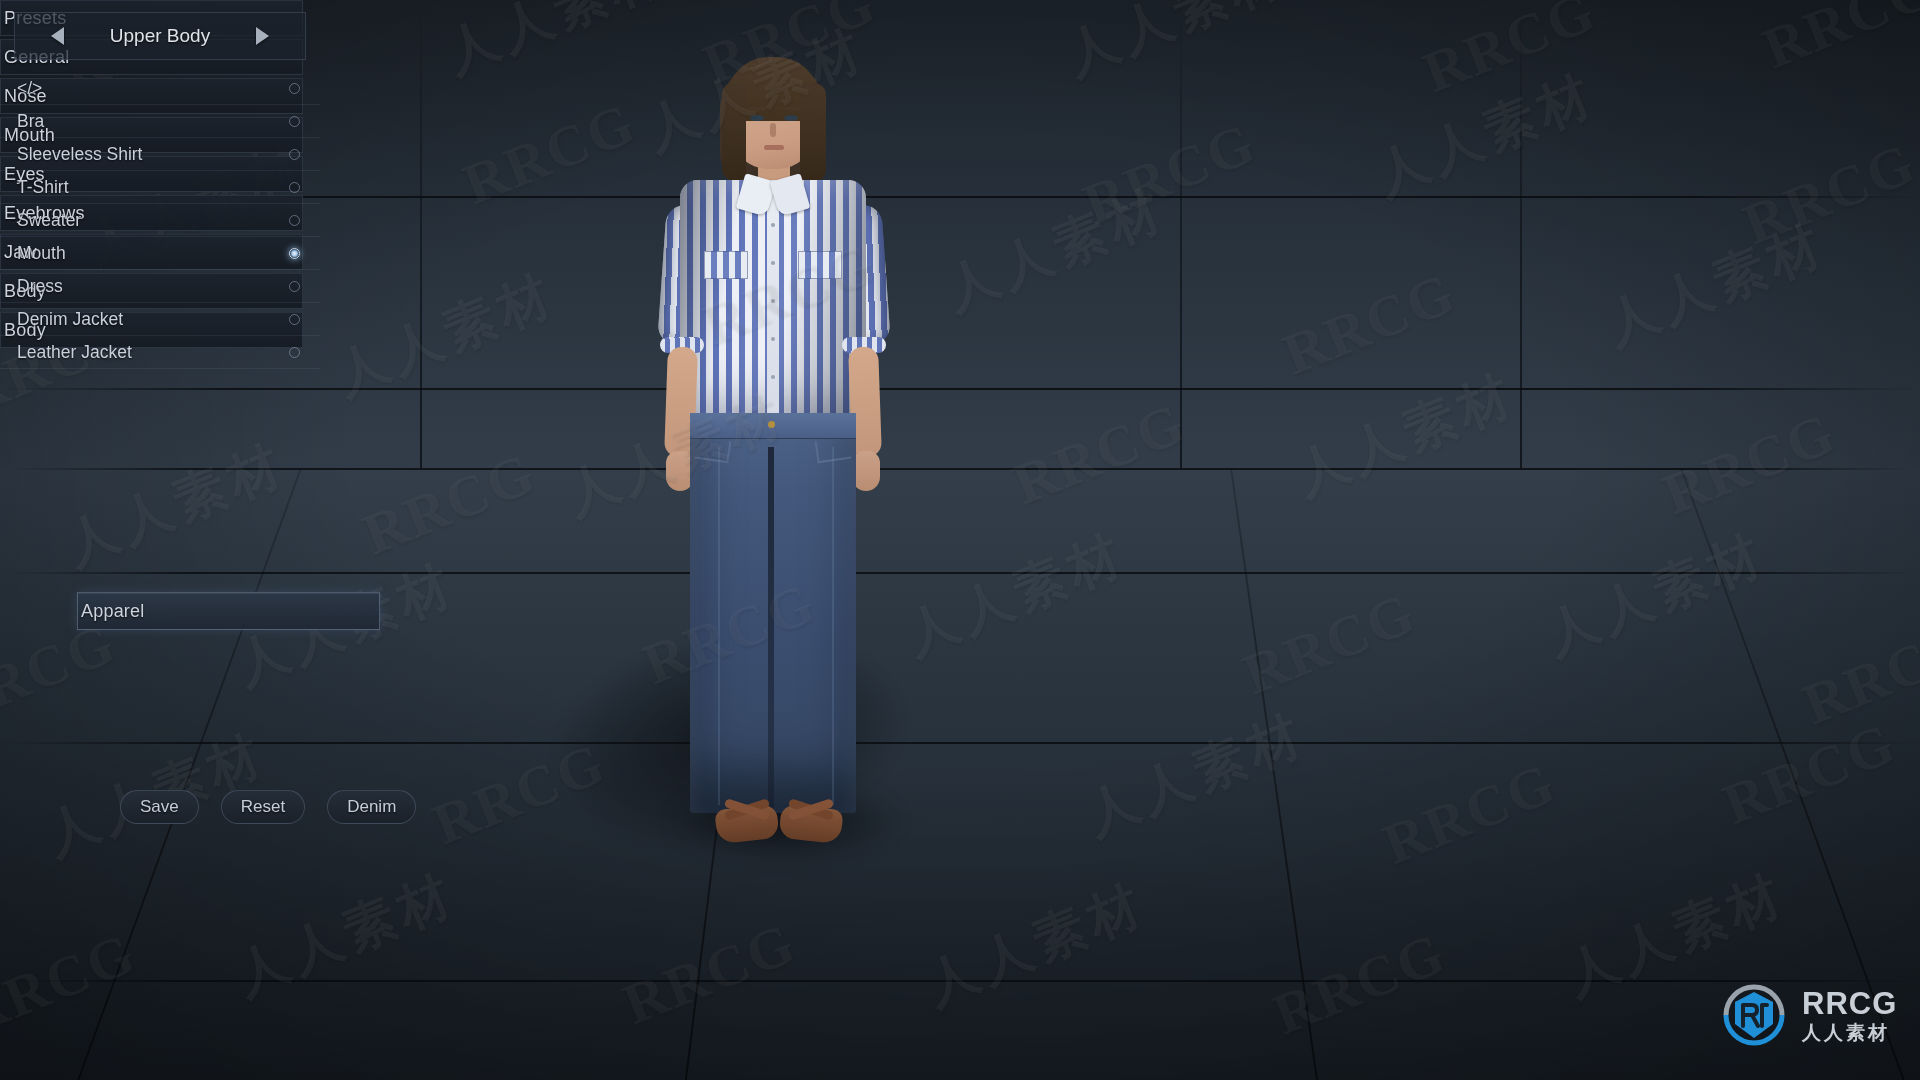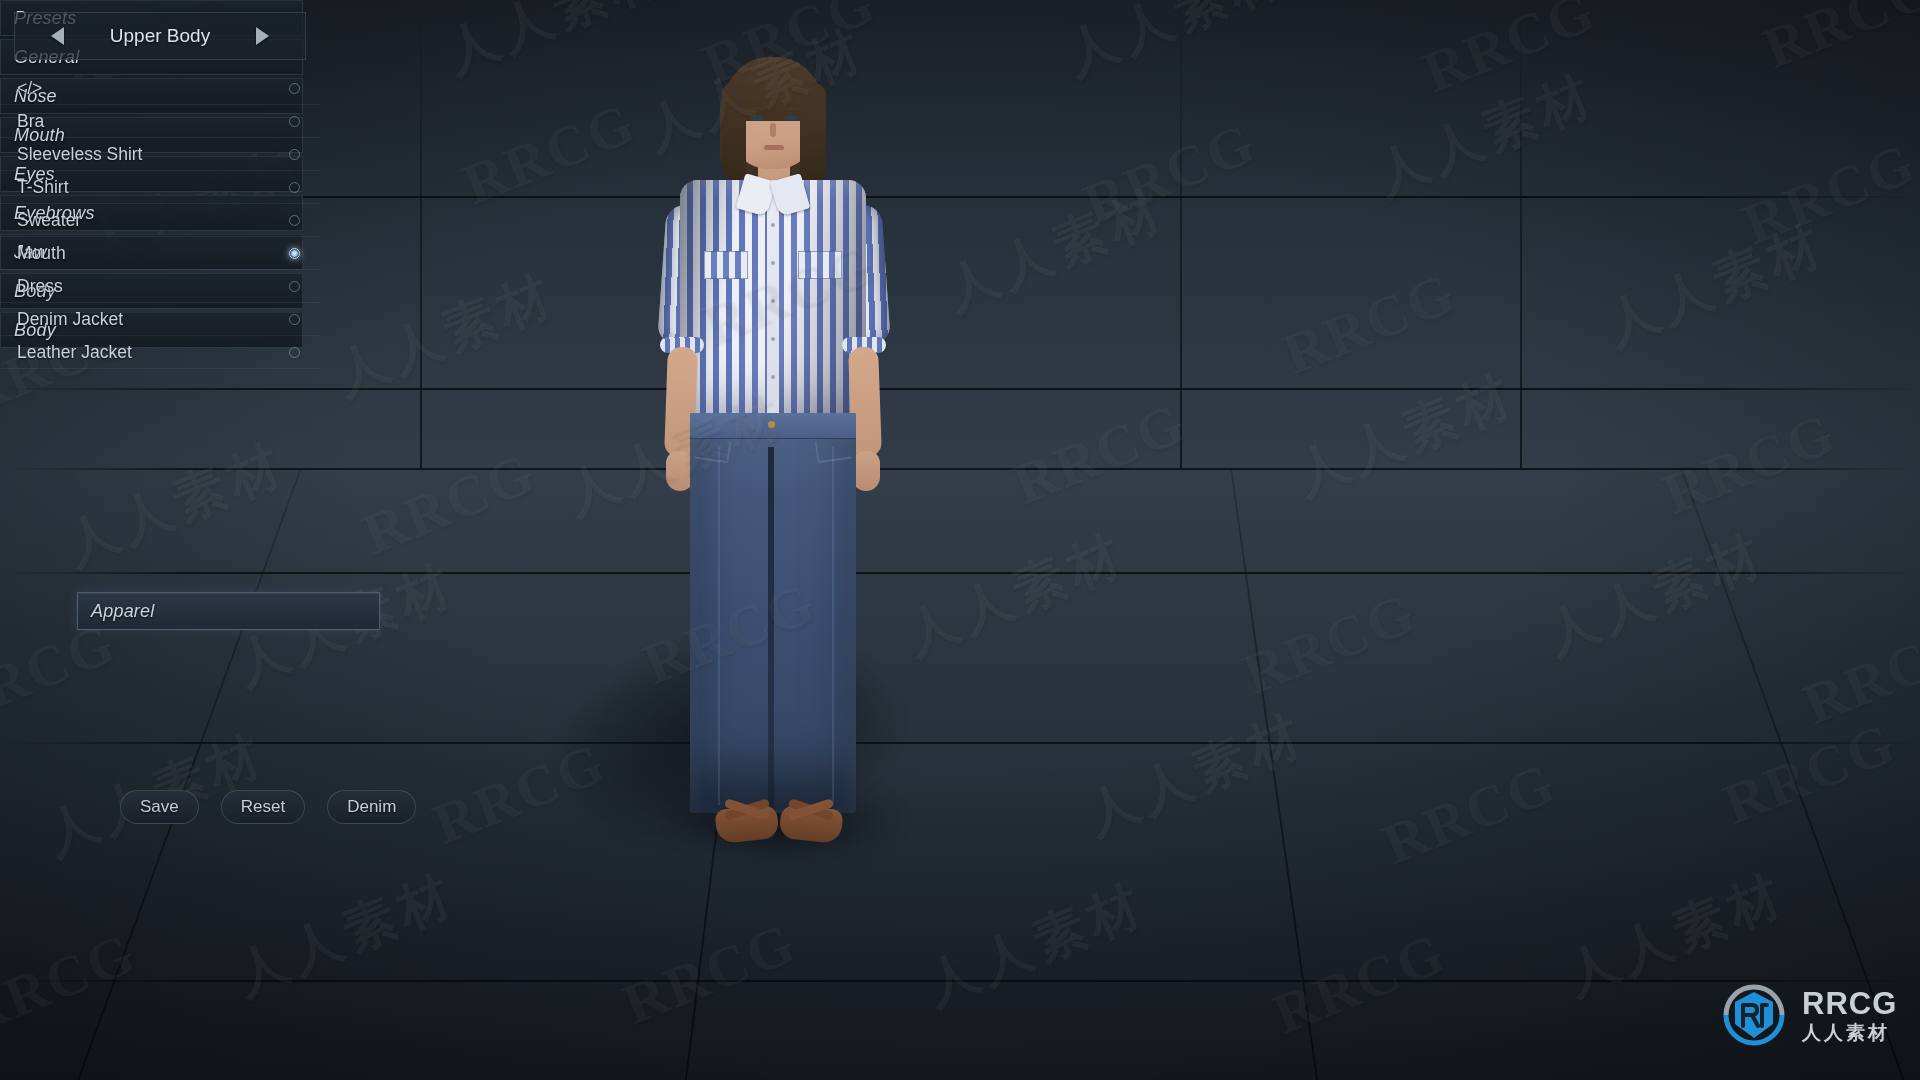--- a/index.html
+++ b/index.html
@@ -156,25 +156,24 @@
     transform:rotate(-18deg); border-radius:5px; }
 
   
   #left-panel { left:91px; top:196px; width:303px; height:392px; background:transparent; border:none; }
   .nav-item {
     position:relative;
     height:36px; margin-bottom:3px;
     background:linear-gradient(180deg, rgba(27,34,44,.94) 0%, rgba(21,27,35,.94) 100%);
     border:1px solid rgba(86,102,124,.30);
     display:flex; align-items:center;
-    padding-left:13px;
+    padding-left:3px;
     color:#cdd4de; font-size:18px; letter-spacing:.2px;
     text-shadow:0 1px 2px rgba(0,0,0,.8);
     cursor:pointer;
-    font-style:italic;
   }
   .nav-item.active {
     left:10px; width:303px;
     background:linear-gradient(180deg, rgba(44,55,70,.96) 0%, rgba(31,40,52,.96) 100%);
     border:1px solid rgba(130,150,178,.45);
     box-shadow:0 0 10px rgba(90,120,160,.25), inset 0 1px 0 rgba(255,255,255,.07);
   }
   #apparel-wrap { position:absolute; left:77px; top:592px; width:313px; height:40px; }
 
   

